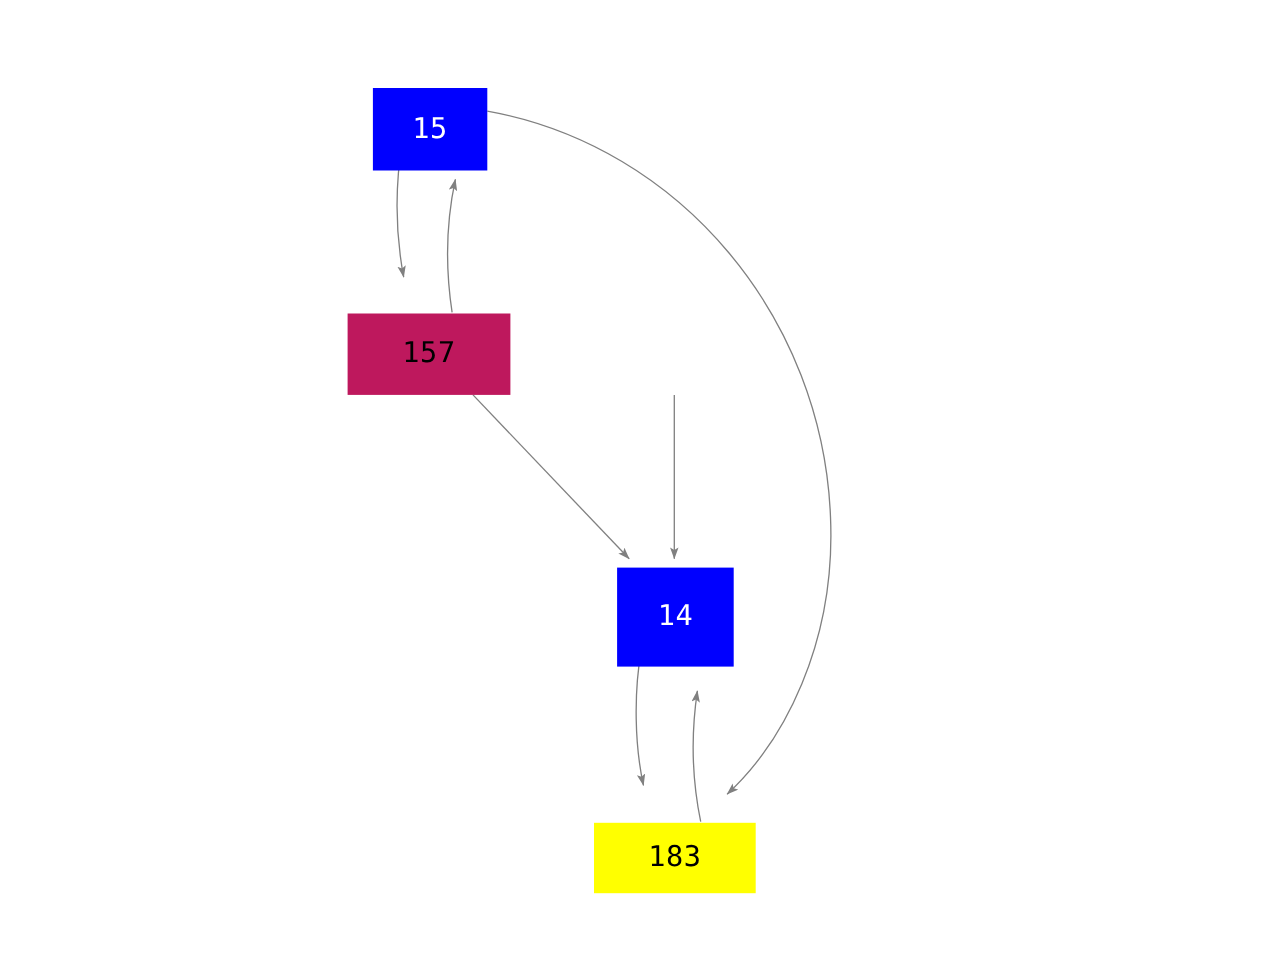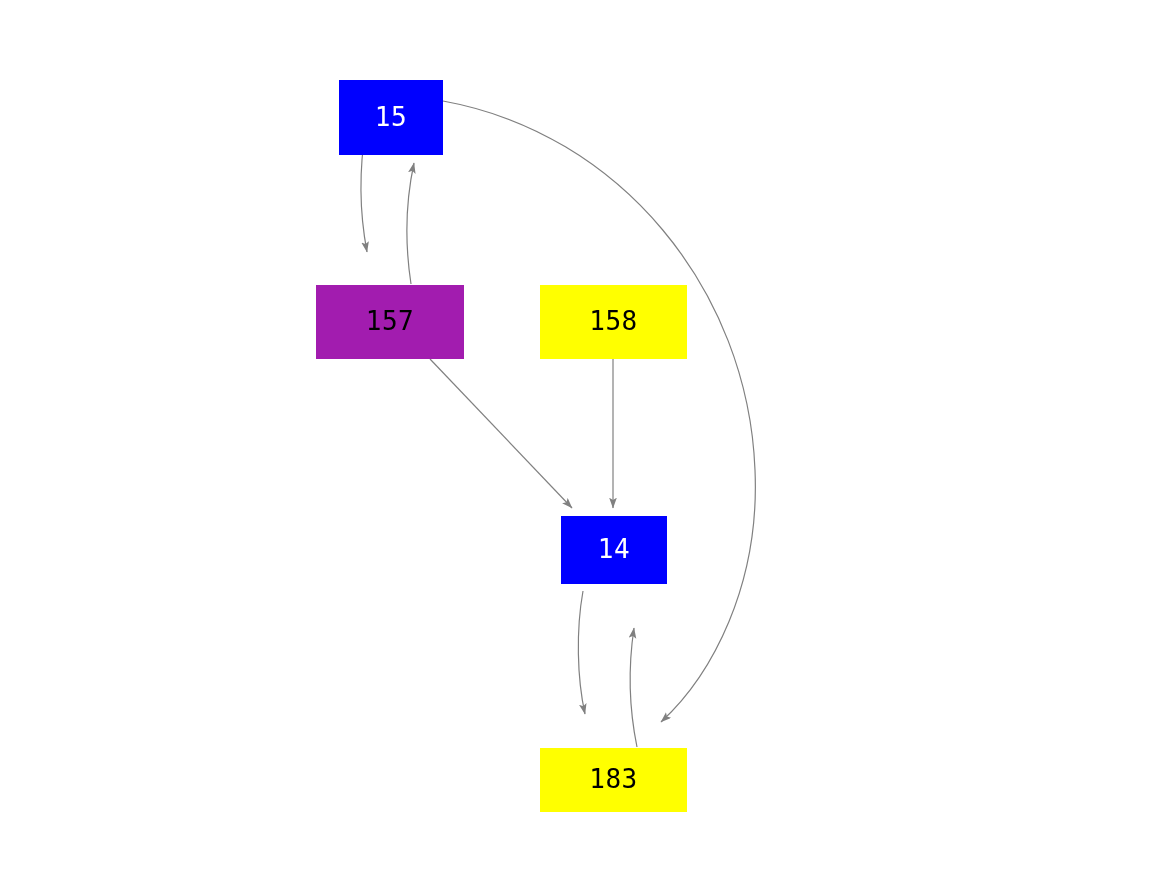--- a/index.html
+++ b/index.html
@@ -67,26 +67,23 @@
     <path d="M 613,359 L 613,508" fill="none" stroke="#808080" stroke-width="1.2" marker-end="url(#arrowhead)"></path>
 
     <path d="M 583,591 C 576,630 577,678 585,714" fill="none" stroke="#808080" stroke-width="1.2" marker-end="url(#arrowhead)"></path>
 
     <path d="M 637,747 C 629,708 628,668 634,628" fill="none" stroke="#808080" stroke-width="1.2" marker-end="url(#arrowhead)"></path>
   </svg>
 
   <div class="node" style="left: 339px; top: 51px; width: 104px; height: 75px; background: rgb(0, 0, 255); color: rgb(255, 255, 255); margin-top: 29px;">
     <span class="node-label">15</span>
   </div>
-  <div class="node" style="left: 316px; top: 285px; width: 148px; height: 74px; background: #a21caf; color: rgb(0, 0, 0);">
+  <div class="node" style="left: 316px; top: 285px; width: 148px; height: 74px; background: #be185d; color: rgb(0, 0, 0);">
     <span class="node-label">157</span>
   </div>
-  <div class="node" style="left: 540px; top: 285px; width: 147px; height: 74px; background: rgb(255, 255, 0); color: rgb(0, 0, 0);">
-    <span class="node-label">158</span>
-  </div>
-  <div class="node" style="left: 561px; top: 516px; width: 106px; height: 68px; background: rgb(0, 0, 255); color: rgb(255, 255, 255);">
+  <div class="node" style="left: 561px; top: 516px; width: 106px; height: 90px; background: rgb(0, 0, 255); color: rgb(255, 255, 255);">
     <span class="node-label">14</span>
   </div>
   <div class="node" style="left: 540px; top: 748px; width: 147px; height: 64px; background: rgb(255, 255, 0); color: rgb(0, 0, 0);">
     <span class="node-label">183</span>
   </div>
 
 </div>
 
 </body></html>

